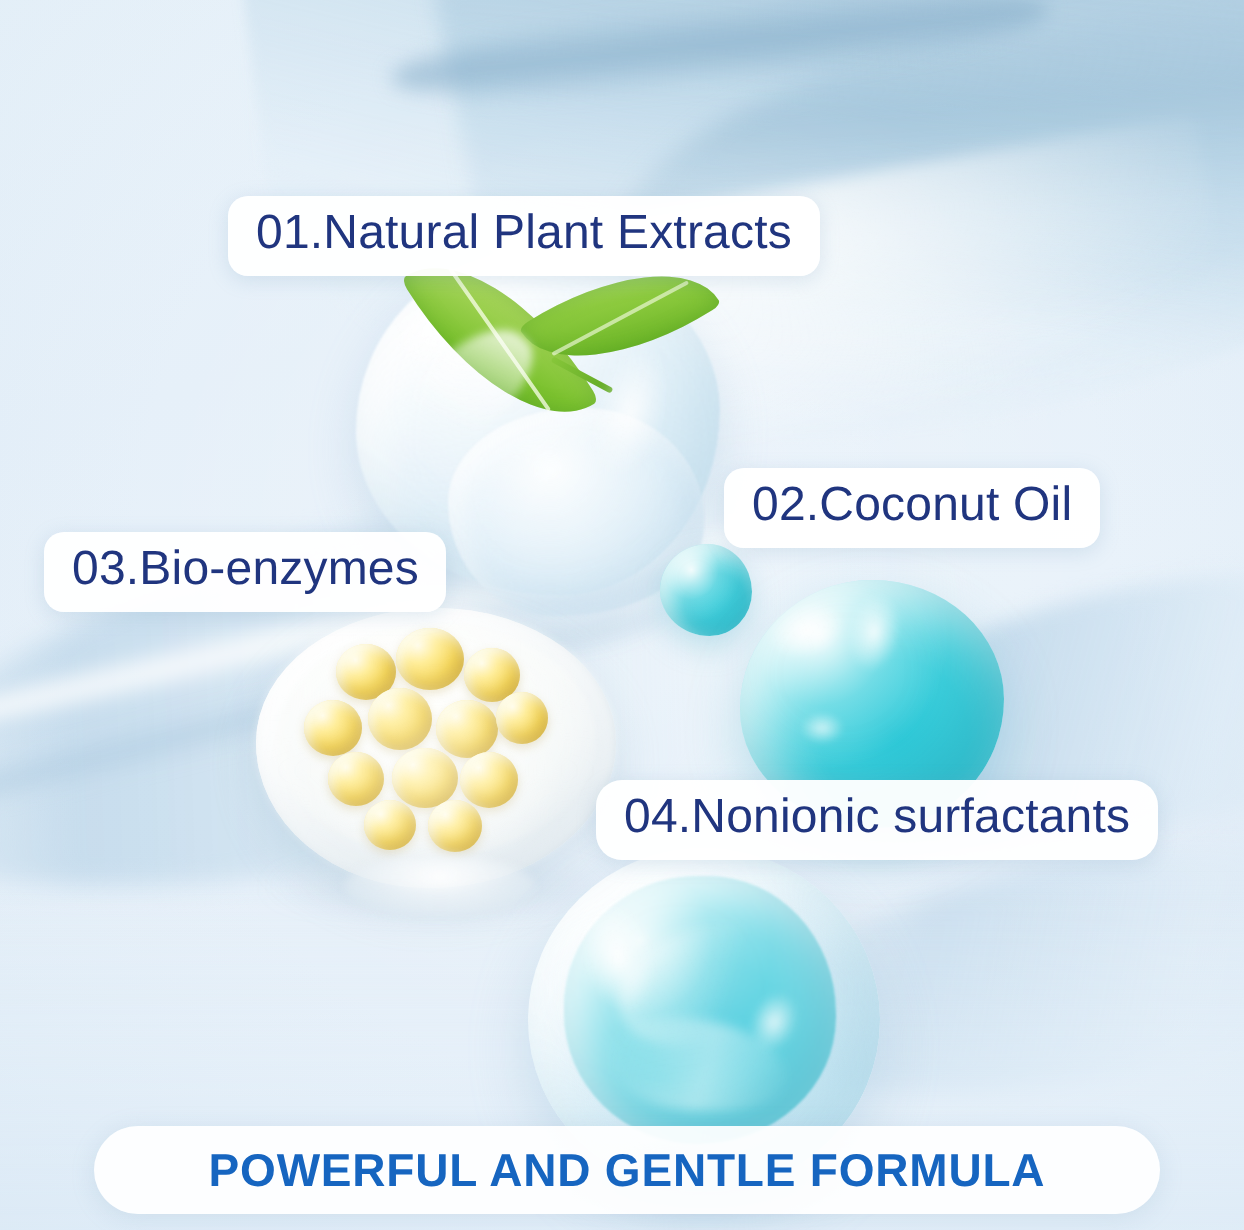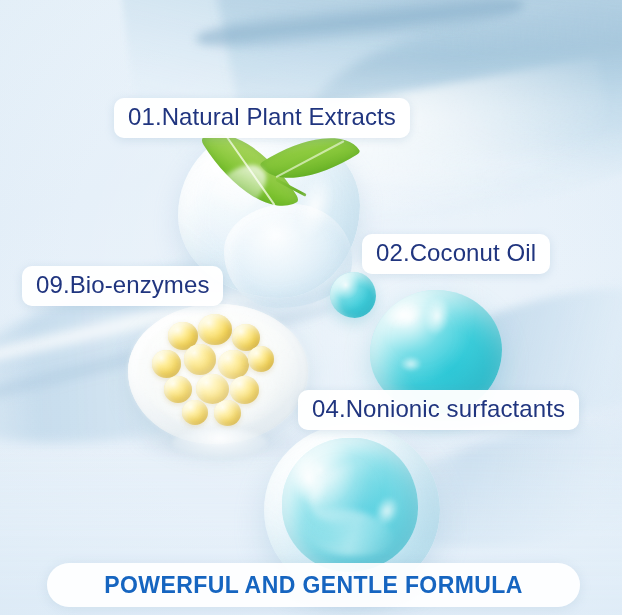--- a/index.html
+++ b/index.html
@@ -378,21 +378,21 @@
     box-shadow: 0 2px 10px rgba(120,160,190,0.22);
     color: #20357f;
     font-size: 24px;
     letter-spacing: 0.1px;
     white-space: nowrap;
     padding: 5px 14px 7px 14px;
   }
   .label-1 { left: 114px; top: 98px; }
   .label-2 { left: 362px; top: 234px; }
   .label-3 { left: 22px;  top: 266px; }
-  .label-4 { left: 298px; top: 390px; }
+  .label-4 { left: 298px; top: 390px; border-radius: 13px; }
 
   
   .banner {
     position: absolute;
     left: 47px; top: 563px;
     width: 533px; height: 44px;
     display: flex; align-items: center; justify-content: center;
     background: rgba(255,255,255,0.93);
     border-radius: 22px;
     box-shadow: 0 2px 12px rgba(120,160,190,0.18);
@@ -473,21 +473,21 @@
     <div class="hl-small"></div>
   </div>
 
   <div class="label label-1">
     <span>01.Natural Plant Extracts</span>
   </div>
   <div class="label label-2">
     <span>02.Coconut Oil</span>
   </div>
   <div class="label label-3">
-    <span>09.Bio-enzymes</span>
+    <span>03.Bio-enzymes</span>
   </div>
   <div class="label label-4">
     <span>04.Nonionic surfactants</span>
   </div>
 
   <div class="banner">
     <span class="banner-text">POWERFUL AND GENTLE FORMULA</span>
   </div>
 
 </div>

